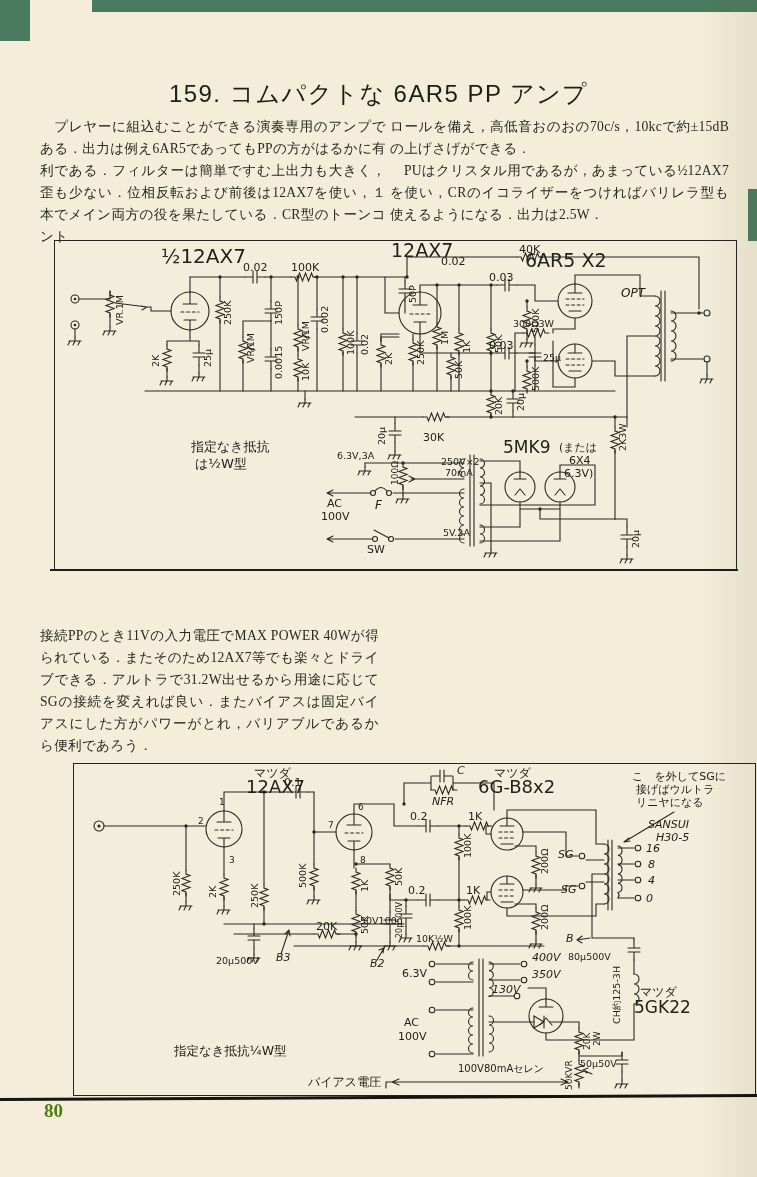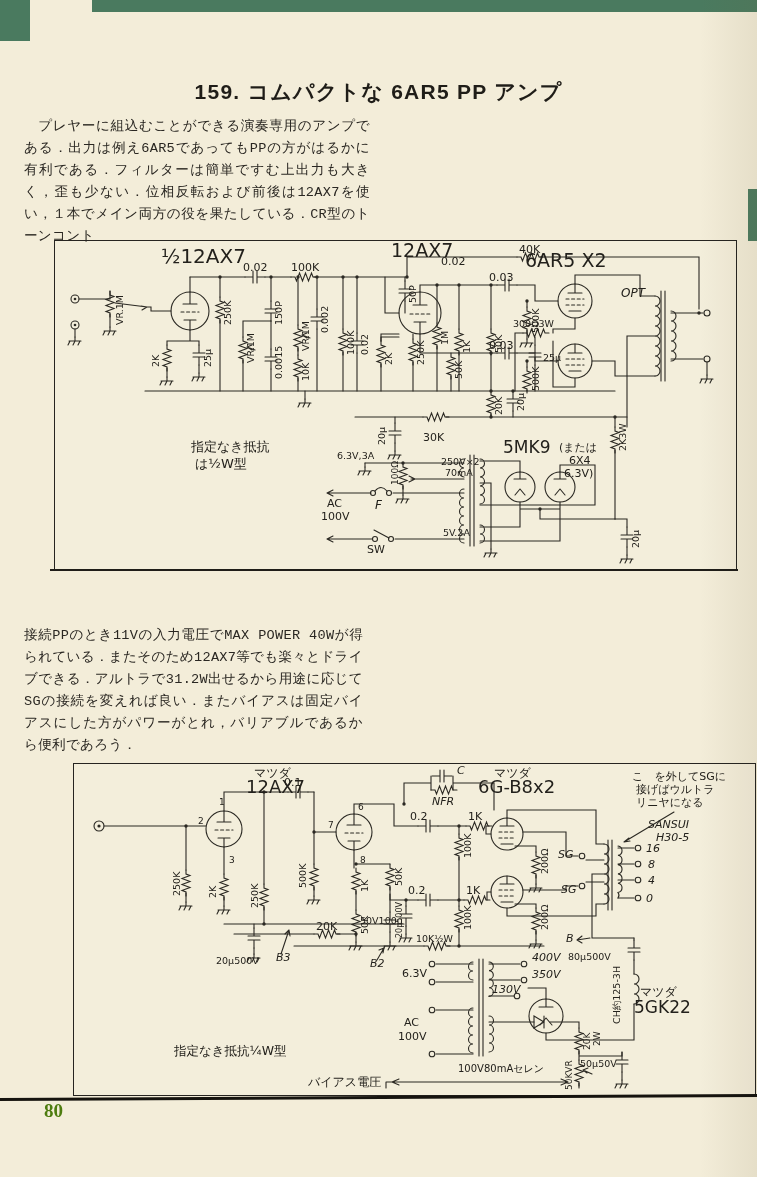--- a/index.html
+++ b/index.html
@@ -2,24 +2,24 @@
 <html><head>
 <meta charset="utf-8">
 <style>
   html,body{margin:0;padding:0;background:#888;}
   .page{position:relative;width:757px;height:1177px;background:#f3edd9;overflow:hidden;
         font-family:"Liberation Serif",serif;color:#2a2722;}
   .green{position:absolute;background:#4a7a5f;}
   .shade{position:absolute;left:700px;top:0;width:57px;height:1177px;
          background:linear-gradient(to right,rgba(0,0,0,0),rgba(110,95,55,.10));pointer-events:none;}
   .sec-title{position:absolute;left:0;width:100%;text-align:center;
-             font-family:"Liberation Sans",sans-serif;font-weight:bold;font-size:21px;
+             font-family:"Liberation Sans",sans-serif;font-weight:normal;font-size:24px;
              letter-spacing:.06em;color:#1f1d18;}
   .t-spaced{letter-spacing:.38em;}
-  .cols{position:absolute;left:24px;width:697px;display:flex;gap:4px;font-family:Liberation Mono, monospace;}
+  .cols{position:absolute;left:40px;width:697px;display:flex;gap:4px;}
   .col{width:346px;font-size:13.6px;line-height:22.1px;text-align:justify;letter-spacing:.02em;}
   .col p{margin:0;}
   .figure{position:absolute;left:54px;width:681px;border:1.6px solid #262420;background:rgba(255,255,255,0.06);}
   .sep{position:absolute;left:50px;width:688px;height:2px;background:#1f1d18;}
   .botline{position:absolute;left:0;top:1096px;width:757px;height:3px;background:#16140f;transform:rotate(-.3deg);}
   .pagenum{position:absolute;left:44px;top:1100px;font-size:19px;font-weight:bold;color:#4d7c0f;}
   .sch{width:100%;height:100%;display:block;}
   .sch path,.sch line,.sch circle,.sch polyline{stroke:#2b2923;fill:none;stroke-width:1.1;stroke-linecap:round;}
   .sch .dot{fill:#2b2923;stroke:none;}
   .sch .dsh{stroke-dasharray:3 2.6;}
@@ -33,20 +33,24 @@
   <div class="green" style="left:0;top:0;width:30px;height:41px;"></div>
   <div class="green" style="left:92px;top:0;width:665px;height:12px;"></div>
   <div class="green" style="left:748px;top:189px;width:9px;height:52px;"></div>
   <div class="shade"></div>
 
   <div class="sec-title" style="top:78px;">159.  コムパクトな 6AR5 PP アンプ</div>
 
   <div class="cols" style="top:116px;">
     <div class="col">
       <p>　プレヤーに組込むことができる演奏専用のアンプである．出力は例え6AR5であってもPPの方がはるかに有利である．フィルターは簡単ですむ上出力も大きく，歪も少ない．位相反転および前後は12AX7を使い，１本でメイン両方の役を果たしている．CR型のトーンコント</p>
+    </div>
+    <div class="col" style="width:339px">
+      <p>ロールを備え，高低音おのおの70c/s，10kcで約±15dBの上げさげができる．</p>
+      <p>　PUはクリスタル用であるが，あまっている½12AX7を使い，CRのイコライザーをつければバリレラ型も使えるようになる．出力は2.5W．</p>
     </div>
   </div>
 
   <div class="figure" style="top:240px;height:329px;">
     <svg class="sch" viewBox="0 0 681 329">
       <defs>
         <path id="rv" d="M0,0 v4 l4,1.5 -8,3 8,3 -8,3 8,3 -8,3 4,1.5 v4"></path>
         <path id="rh" d="M0,0 h4 l1.5,4 3,-8 3,8 3,-8 3,8 3,-8 1.5,4 h4"></path>
         <g id="cv">
             <path d="M0,0 V8 M0,12 V20 M-6,8 H6 M-6,12 H6"></path>

